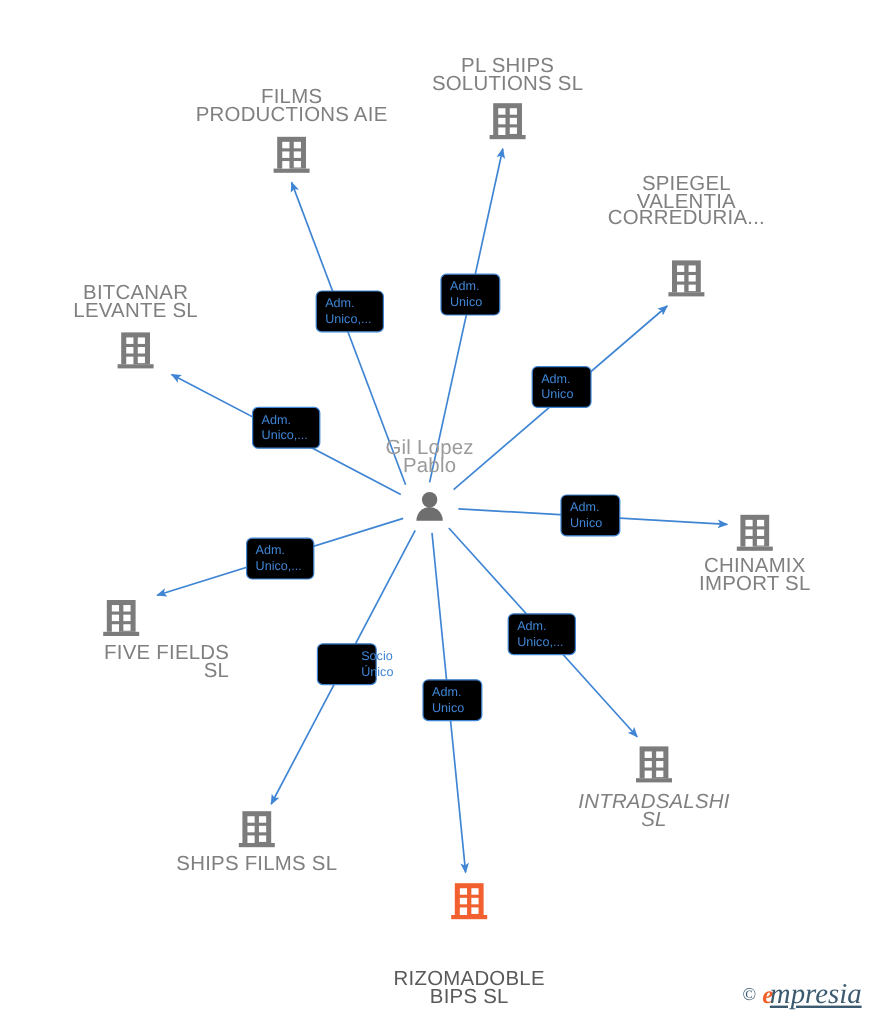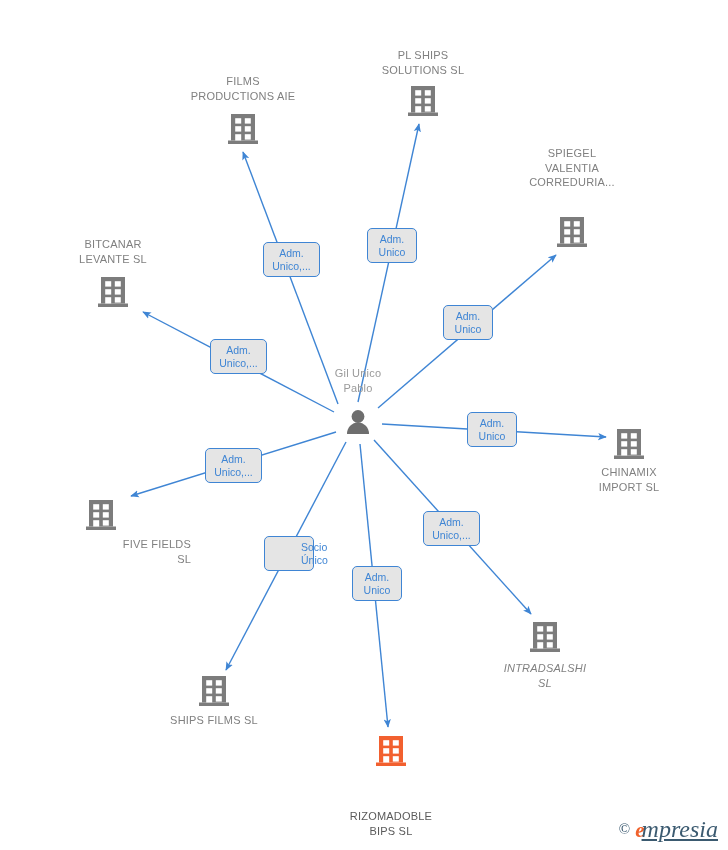--- a/index.html
+++ b/index.html
@@ -26,47 +26,47 @@
     left: 0;
     top: 0;
     width: 728px;
     height: 850px;
     display: block;
   }
   .node-label {
     position: absolute;
     text-align: center;
     color: #808080;
-    font-size: 11px;
+    font-size: 17px;
     font-family: "Liberation Sans", sans-serif;
     line-height: 14.5px;
     letter-spacing: 0.2px;
     white-space: pre-line;
     pointer-events: none;
   }
   .node-label.person {
     color: #9a9a9a;
   }
   .node-label.focus {
     color: #5a5a5a;
     margin-top: 36px;
   }
   .edge-label {
     position: absolute;
     box-sizing: border-box;
     border: 1.3px solid #3f85d4;
     border-radius: 5px;
-    background: #e5e5e5;
+    background: #000000;
     color: #3f85d4;
     font-size: 10.5px;
     font-family: "Liberation Sans", sans-serif;
     line-height: 13px;
     padding: 4px 7px 4px 7px;
     white-space: pre-line;
-    text-align: center;
+    text-align: left;
   }
   .watermark {
     position: absolute;
     right: 10px;
     bottom: 9px;
     display: flex;
     align-items: center;
     gap: 5px;
     user-select: none;
   }
@@ -225,21 +225,21 @@
 LEVANTE  SL</div>
       <div class="node-label" style="left: 539px; top: 465px; width: 180px;">CHINAMIX
 IMPORT SL</div>
       <div class="node-label" style="left: 11px; top: 537px; width: 180px; text-align: right;">FIVE FIELDS
 SL</div>
       <div class="node-label" style="left: 455px; top: 661px; width: 180px; font-style: italic;">INTRADSALSHI
 SL</div>
       <div class="node-label" style="left: 124px; top: 713px; width: 180px;">SHIPS FILMS SL</div>
       <div class="node-label focus" style="left: 301px; top: 773px; width: 180px;">RIZOMADOBLE
 BIPS  SL</div>
-      <div class="node-label person" style="left: 268px; top: 366px; width: 180px;">Gil Unico
+      <div class="node-label person" style="left: 268px; top: 366px; width: 180px;">Gil Lopez
 Pablo</div>
     </div>
   <div id="edge-labels-layer">
       <div class="edge-label" style="left: 263px; top: 242px; width: 57px; height: 35px;">Adm.
 Unico,...</div>
       <div class="edge-label" style="left: 367px; top: 228px; width: 50px; height: 35px;">Adm.
 Unico</div>
       <div class="edge-label" style="left: 443px; top: 305px; width: 50px; height: 35px;">Adm.
 Unico</div>
       <div class="edge-label" style="left: 210px; top: 339px; width: 57px; height: 35px;">Adm.

